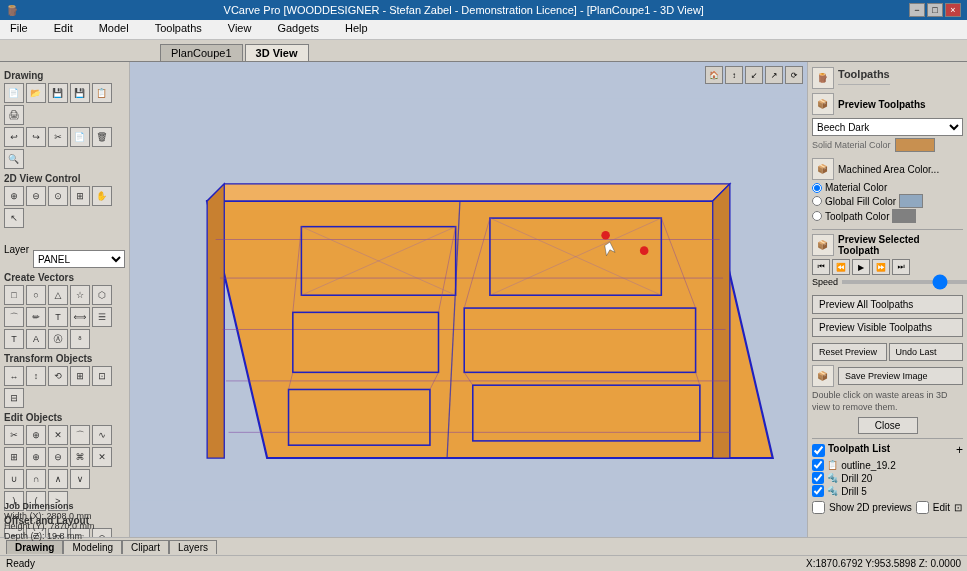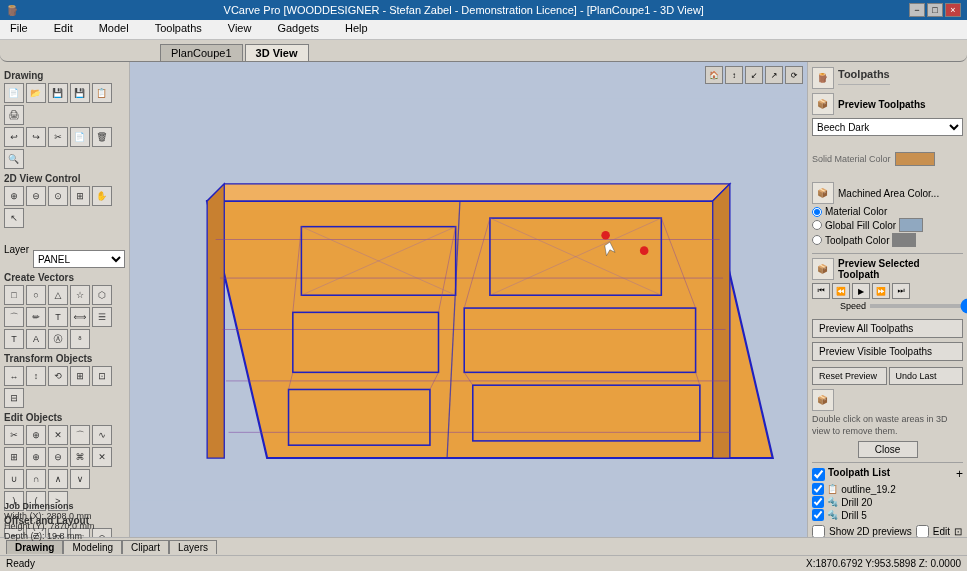--- a/index.html
+++ b/index.html
@@ -44,21 +44,20 @@
     }
 
     
     #tabbar {
       background: #d4d0c8;
       height: 22px;
       display: flex;
       align-items: flex-end;
       padding-left: 160px;
       border-bottom: 1px solid #808080;
-      border-radius: 7px;
     }
     .tab {
       padding: 2px 10px;
       background: #c0bdb5;
       border: 1px solid #808080;
       border-bottom: none;
       cursor: pointer;
       font-size: 11px;
       margin-right: 2px;
     }
@@ -210,21 +209,20 @@
       background: #e0ddd8;
       border: 1px solid #808080;
       cursor: pointer;
       display: flex; align-items: center; justify-content: center;
       font-size: 8px;
     }
     .speed-row {
       display: flex;
       align-items: center;
       gap: 4px;
-      margin-left: 28px;
     }
     .speed-slider {
       flex: 1;
       height: 4px;
       appearance: none;
       background: #b0b0b0;
     }
     .separator {
       border: none;
       border-top: 1px solid #a0a0a0;
@@ -534,21 +532,21 @@
       <div style="display:flex; align-items:center; gap:4px; margin-bottom:3px;">
         <div class="panel-icon">📦</div>
         <div style="font-size:10px; font-weight:bold;">Preview Toolpaths</div>
       </div>
       <select class="panel-select">
         <option>Beech Dark</option>
         <option>Oak</option>
         <option>Pine</option>
         <option>MDF</option>
       </select>
-      <div style="display:flex; align-items:center; gap:4px; margin:16px 0;">
+      <div style="display:flex; align-items:center; gap:4px; margin:2px 0;">
         <span style="font-size:9px; color:#666;">Solid Material Color</span>
         <div class="color-swatch" style="background:#c89050;"></div>
       </div>
     </div>
 
     
     <div class="panel-section">
       <div style="display:flex; align-items:center; gap:4px; margin-bottom:2px;">
         <div class="panel-icon">📦</div>
         <div style="font-size:10px;">Machined Area Color...</div>
@@ -592,20 +590,21 @@
 
     <button class="panel-btn">Preview All Toolpaths</button>
     <button class="panel-btn">Preview Visible Toolpaths</button>
     <div style="display:flex; gap:2px; margin:2px 0;">
       <button class="panel-btn" style="flex:1; font-size:9px;">Reset Preview</button>
       <button class="panel-btn" style="flex:1; font-size:9px;">Undo Last</button>
     </div>
 
     <div style="display:flex; align-items:center; gap:4px; margin:2px 0;">
       <div class="panel-icon">📦</div>
+      <button class="panel-btn" style="flex:1; margin:0; font-size:9px;">Save Preview Image</button>
     </div>
 
     <div style="font-size:9px; color:#555; margin:3px 0; line-height:1.3;">Double click on waste areas in 3D view to remove them.</div>
 
     <button class="close-btn">Close</button>
 
     <hr class="separator">
 
     
     <div style="display:flex; align-items:center; justify-content:space-between; margin-bottom:2px;">

